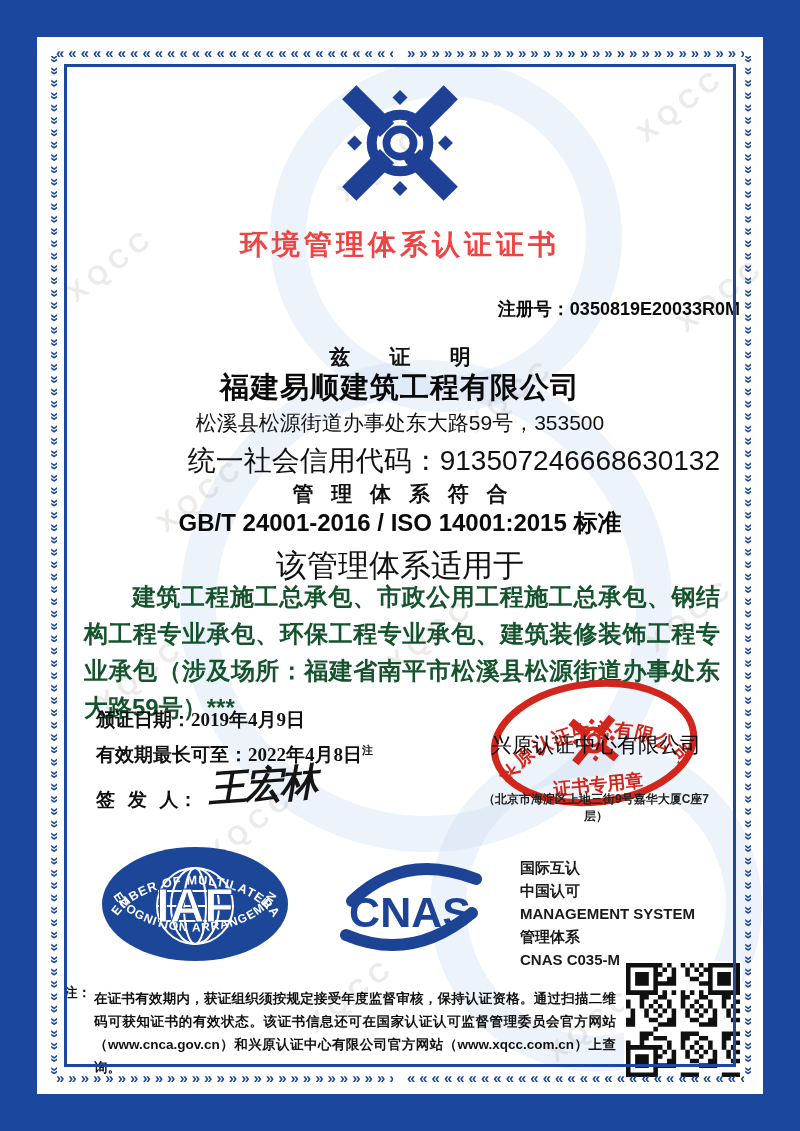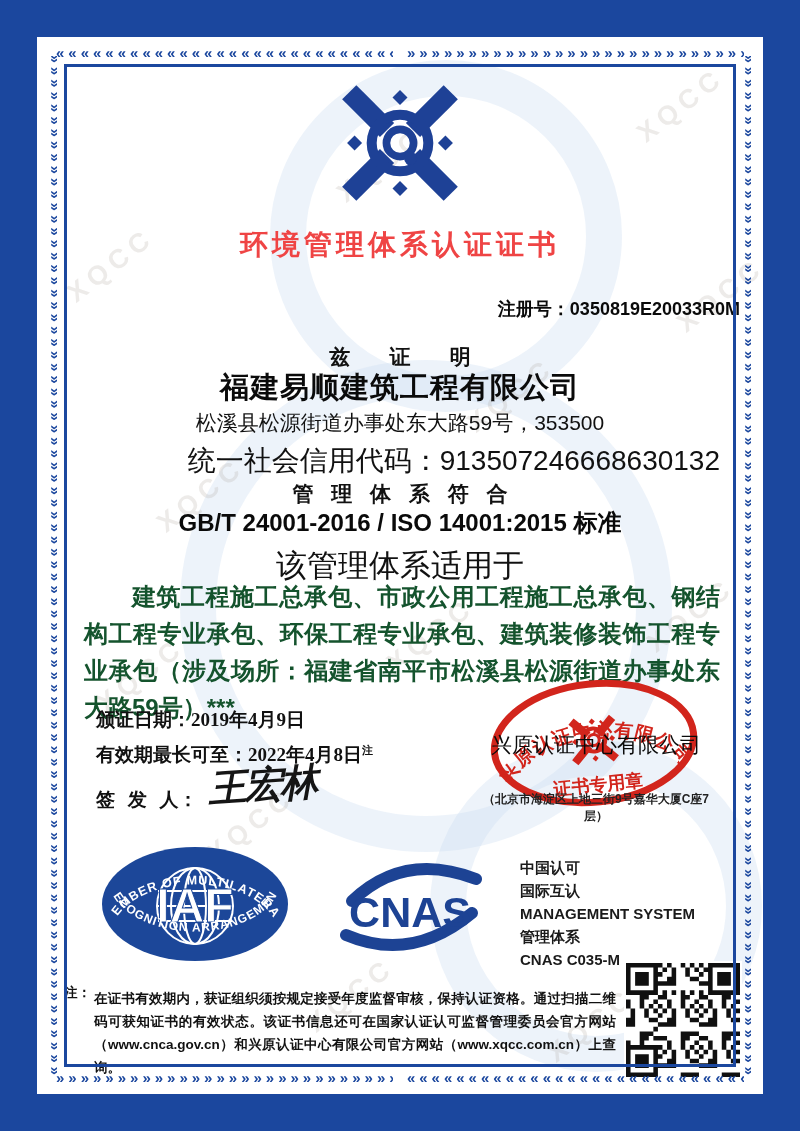--- a/index.html
+++ b/index.html
@@ -178,22 +178,22 @@
       </text>
     </svg>
 
     <svg class="abs cnas" viewBox="0 0 150 100">
       <path d="M 16,44 Q 68,-6 140,22" fill="none" stroke="currentColor" stroke-width="12" stroke-linecap="round"></path>
       <path d="M 10,78 Q 76,106 136,56" fill="none" stroke="currentColor" stroke-width="12" stroke-linecap="round"></path>
       <text x="74" y="70" text-anchor="middle" font-size="43" font-weight="bold" fill="currentColor">CNAS</text>
     </svg>
 
     <div class="abs accblock">
+      <div>国际互认</div>
       <div>中国认可</div>
-      <div>国际互认</div>
       <div>MANAGEMENT SYSTEM</div>
       <div>管理体系</div>
       <div>CNAS C035-M</div>
     </div>
 
     <div class="abs note">
       <span class="lbl">注：</span>
       <span class="txt">在证书有效期内，获证组织须按规定接受年度监督审核，保持认证资格。通过扫描二维码可获知证书的有效状态。该证书信息还可在国家认证认可监督管理委员会官方网站（www.cnca.gov.cn）和兴原认证中心有限公司官方网站（www.xqcc.com.cn）上查询。</span>
     </div>
 

